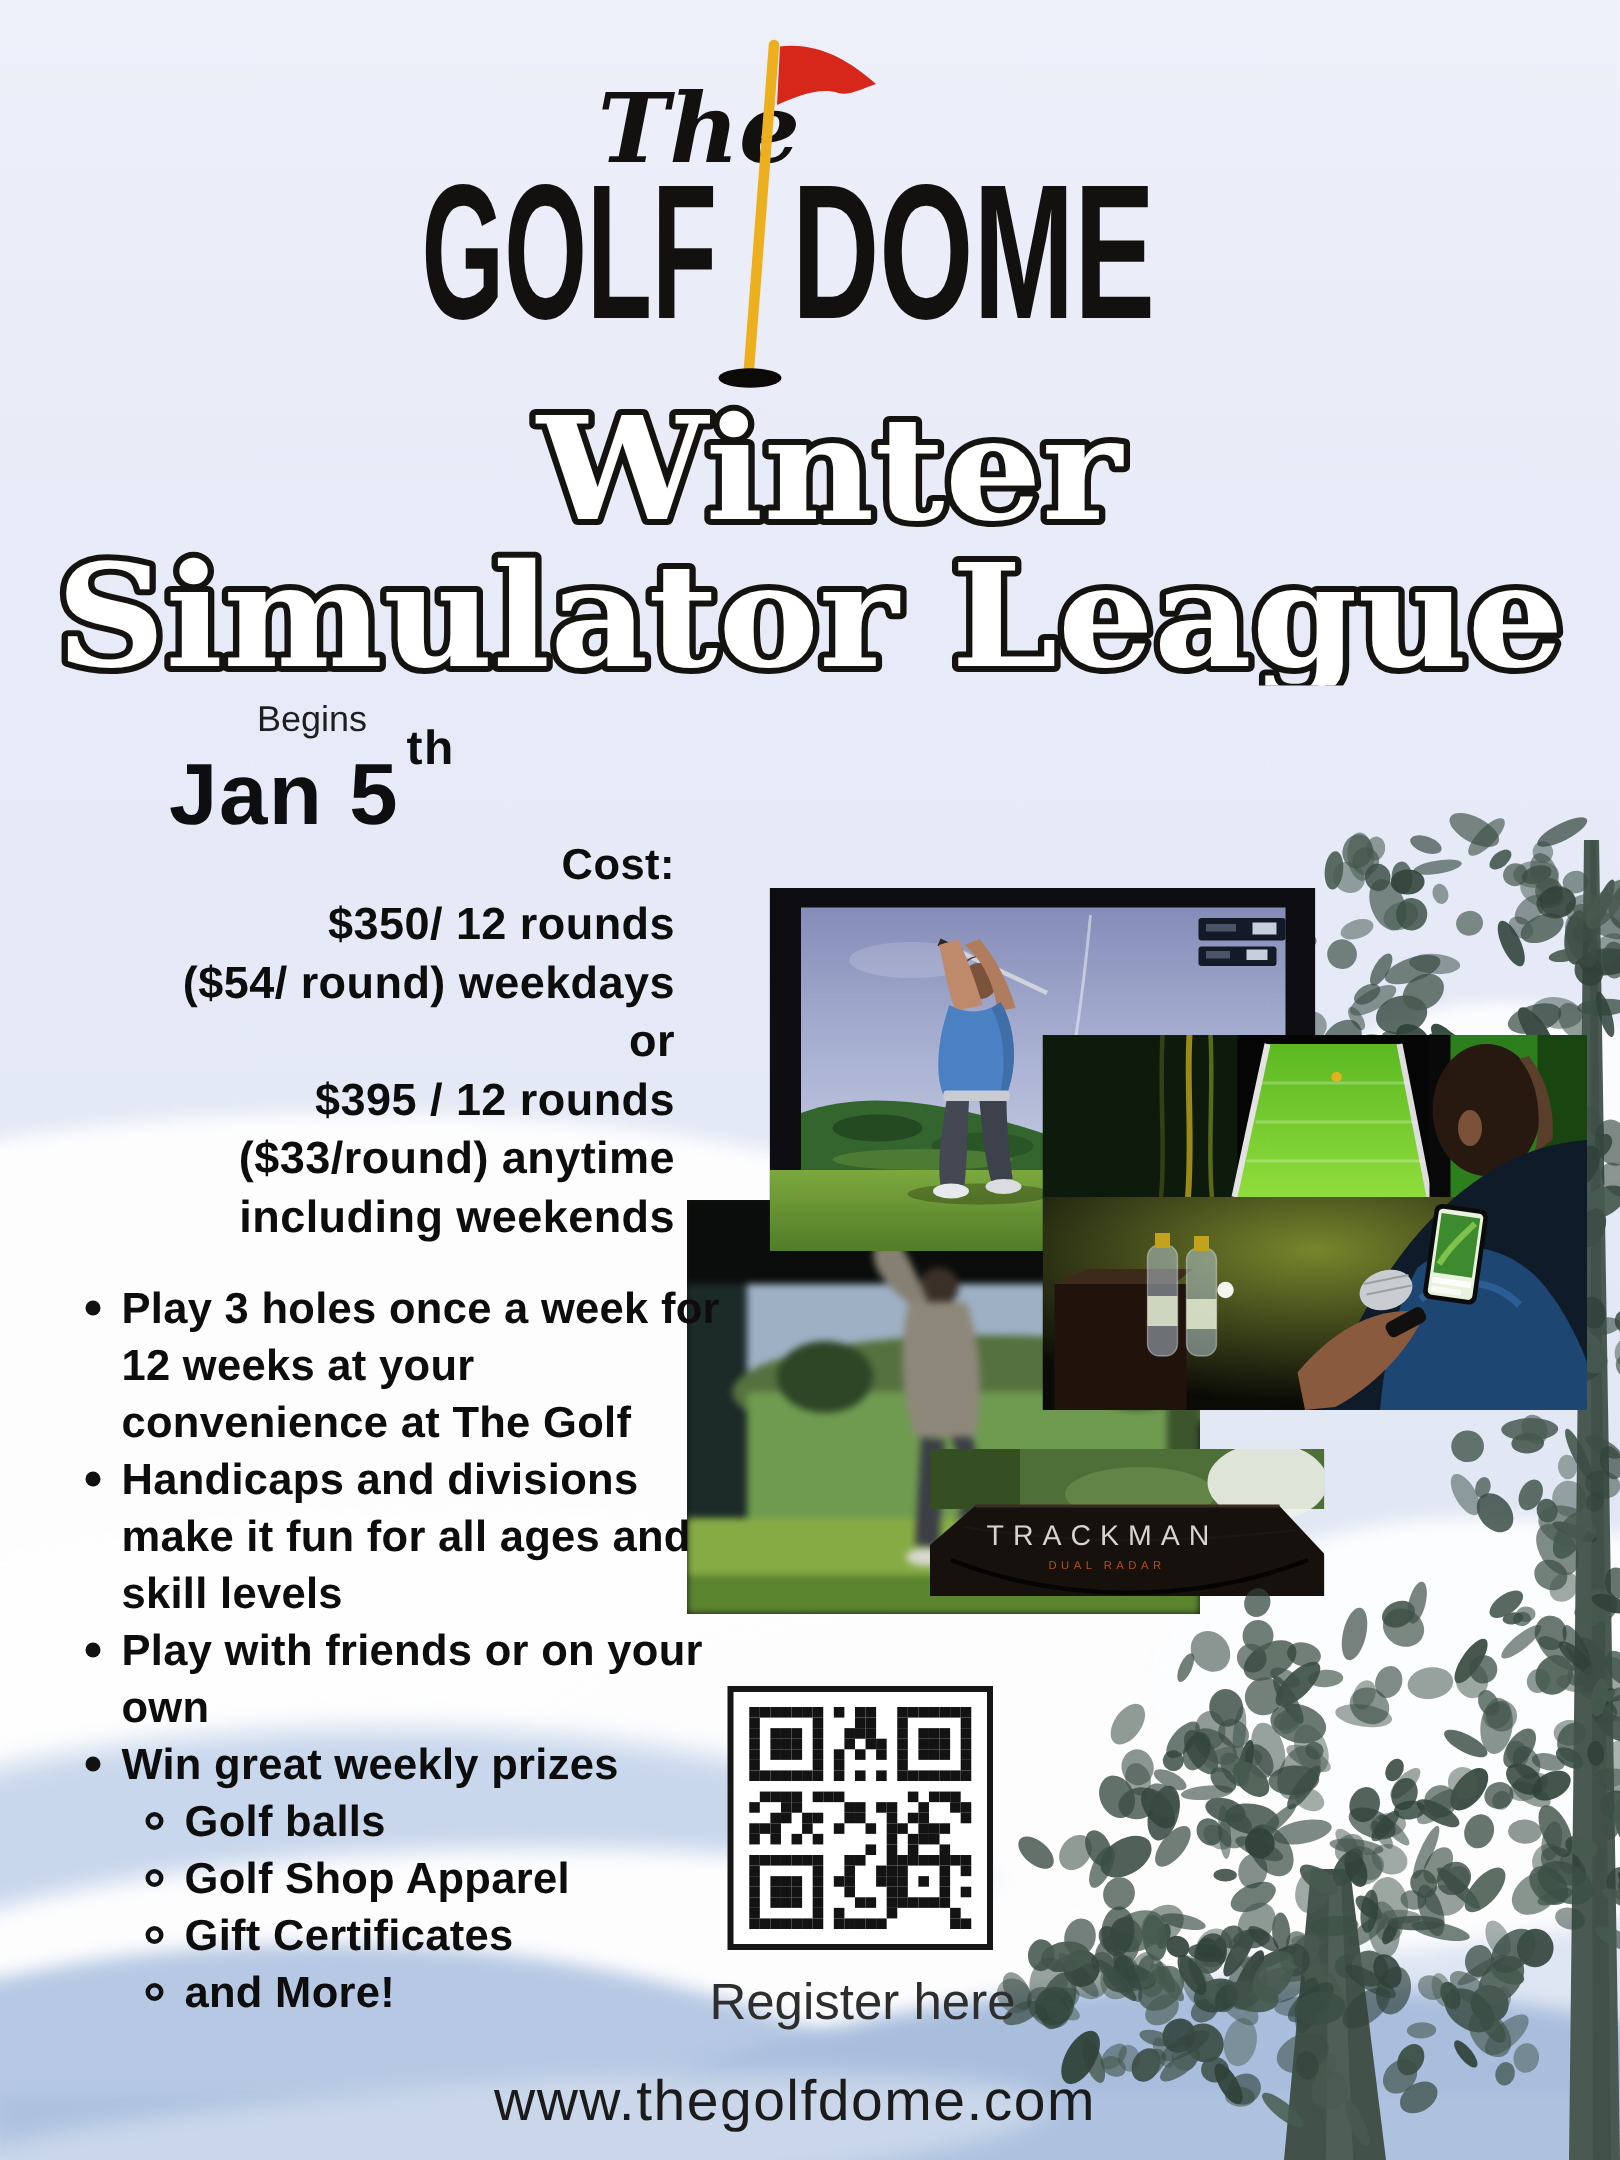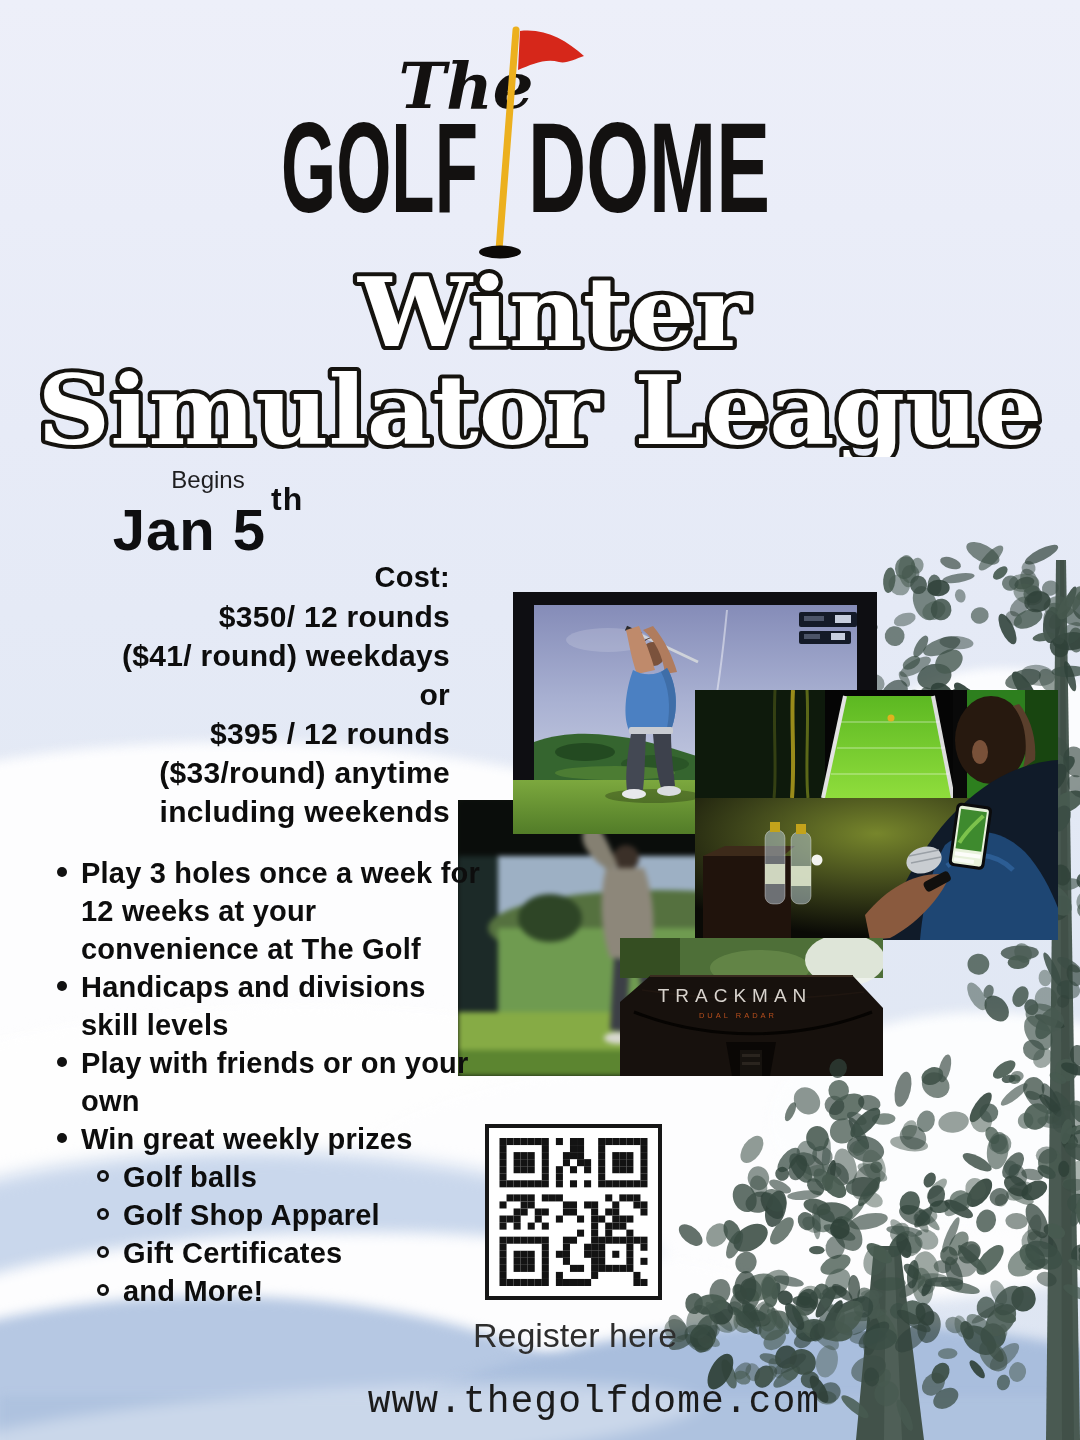--- a/index.html
+++ b/index.html
@@ -40,28 +40,28 @@
   .feat{position:relative;padding-left:24px;white-space:nowrap;}
   .feat .dot{position:absolute;left:0;top:13px;width:10px;height:10px;border-radius:50%;background:#111;}
   .prize{position:relative;margin-left:40px;padding-left:26px;white-space:nowrap;}
   .prize .ring{position:absolute;left:0;top:12px;width:12px;height:12px;border:3px solid #111;
                border-radius:50%;box-sizing:border-box;background:transparent;}
   .photo{position:absolute;overflow:hidden;}
   .photo svg{display:block;}
   #photo-sim-swing{left:513px;top:592px;width:364px;height:242px;}
   #photo-bay-swing{left:458px;top:800px;width:342px;height:276px;}
   #photo-putting-phone{left:695px;top:690px;width:363px;height:250px;}
-  #photo-trackman{left:620px;top:938px;width:263px;height:138px;}
+  #photo-trackman{left:620px;top:966px;width:263px;height:98px;}
   .qr-box{position:absolute;left:485px;top:1124px;width:177px;height:176px;background:#fff;
           border:4px solid #161616;box-sizing:border-box;padding:10px;}
   .qr-box svg{display:block;width:149px;height:148px;}
   .register{position:absolute;left:420px;top:1316px;width:310px;text-align:center;
             font-size:34px;color:#2e2e2e;}
-  .website{position:absolute;left:240px;top:1380px;width:580px;text-align:right;
-           font-family:Liberation Mono, monospace;font-size:38px;color:#1b1b1b;letter-spacing:1px;}
+  .website{position:absolute;left:240px;top:1380px;width:580px;text-align:center;
+           font-family:Liberation Sans, sans-serif;font-size:38px;color:#1b1b1b;letter-spacing:1px;}
 </style>
 </head>
 <body>
 
 <div class="poster">
 
   <div class="hill h1"></div>
   <div class="hill h2"></div>
   <div class="hill h3"></div>
   <div class="hill h4"></div>
@@ -283,21 +283,21 @@
   </svg>
 
   <div class="schedule">
     <div class="begins">Begins</div>
     <div class="dateline"><span>Jan 5</span><sup>th</sup></div>
   </div>
 
   <div class="cost">
     <div class="cost-heading">Cost:</div>
     <div>$350/ 12 rounds</div>
-    <div>($41/ round) weekdays</div>
+    <div>($54/ round) weekdays</div>
     <div>or</div>
     <div>$395 / 12 rounds</div>
     <div>($33/round) anytime</div>
     <div>including weekends</div>
   </div>
 
   <div class="photo" id="photo-bay-swing">
     <svg viewBox="0 0 342 276" width="342" height="276">
       <rect width="342" height="276" fill="#10150f"></rect>
       <g filter="blur(2.5px)">
@@ -456,20 +456,21 @@
   <ul class="features">
     <li class="feat">
         <span class="dot"></span>
       <div>Play 3 holes once a week for</div>
       <div>12 weeks at your</div>
       <div>convenience at The Golf</div>
     </li>
     <li class="feat">
         <span class="dot"></span>
       <div>Handicaps and divisions</div>
+      <div>make it fun for all ages and</div>
       <div>skill levels</div>
     </li>
     <li class="feat">
         <span class="dot"></span>
       <div>Play with friends or on your</div>
       <div>own</div>
     </li>
     <li class="feat">
         <span class="dot"></span>
       <div>Win great weekly prizes</div>

